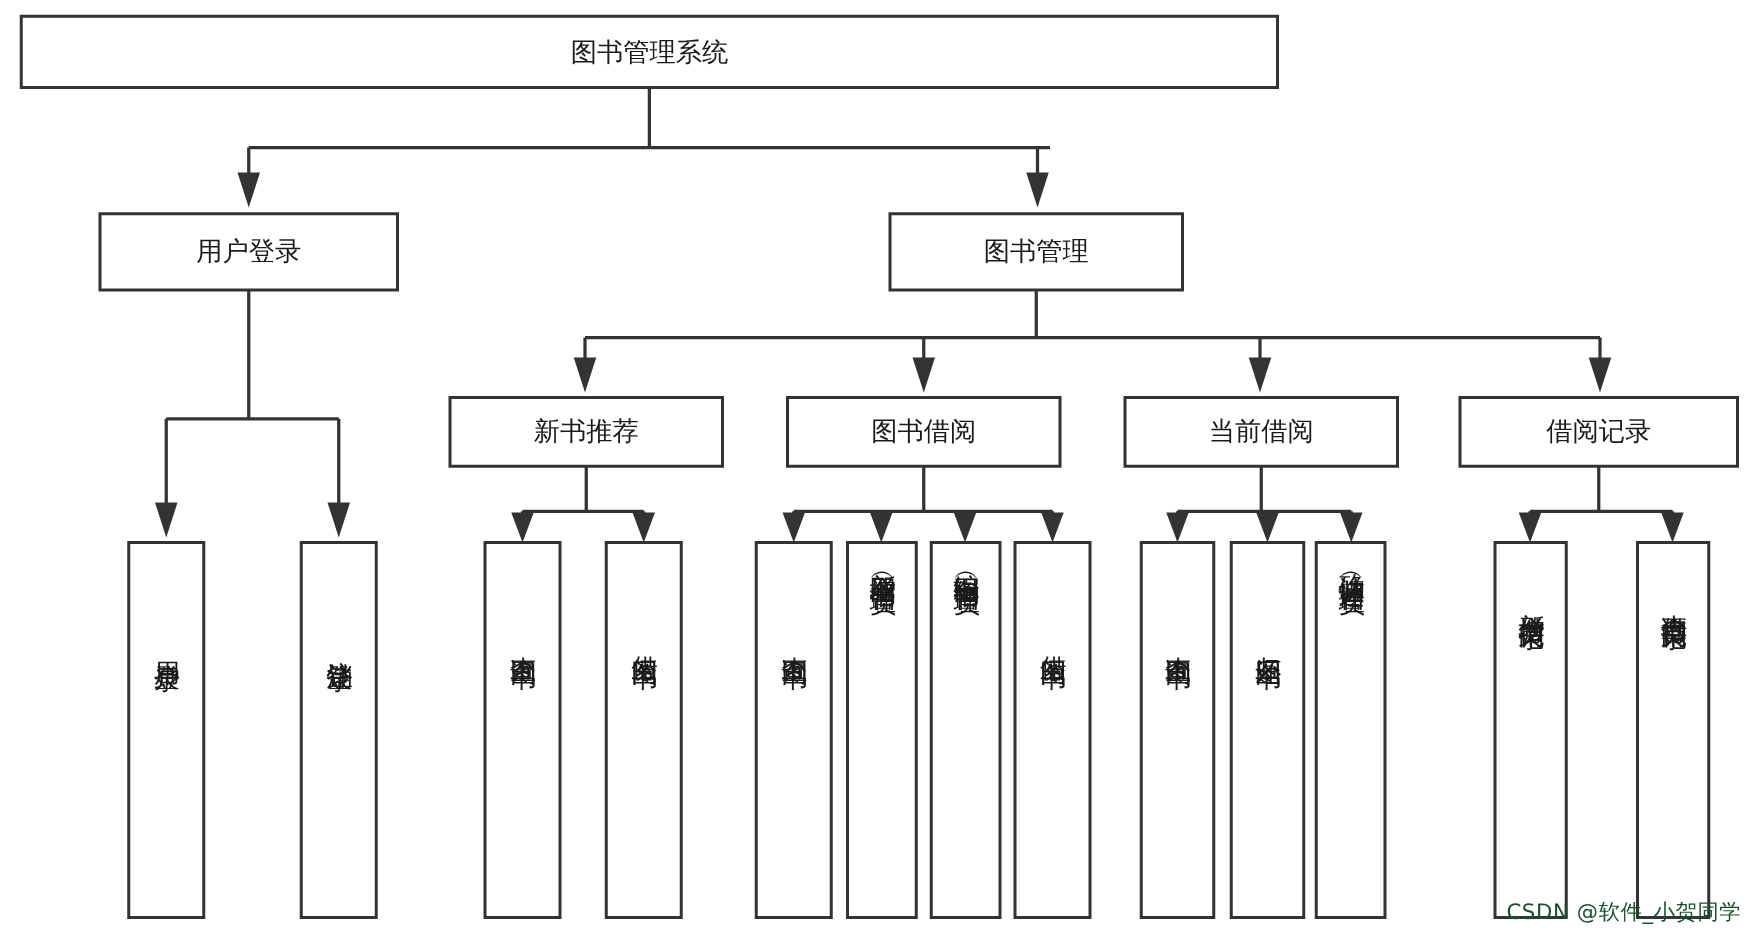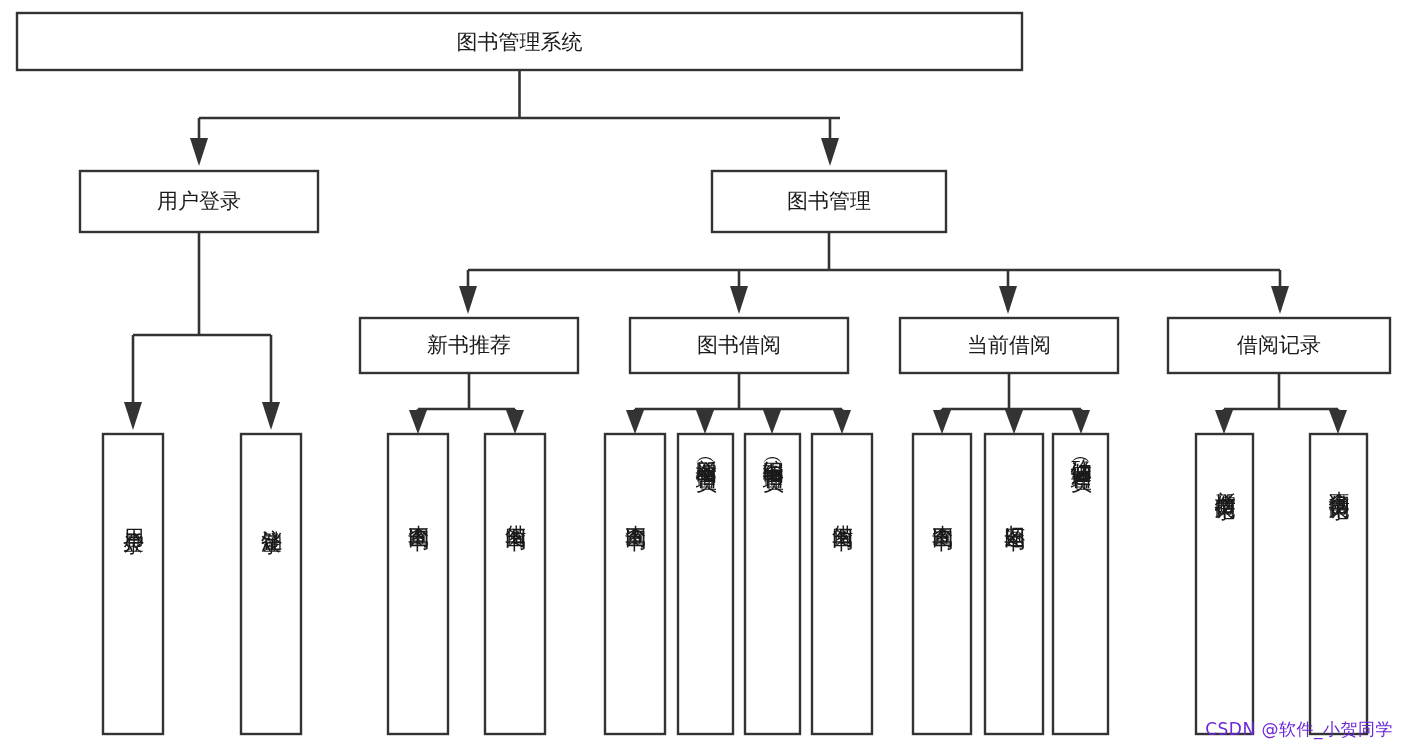--- a/index.html
+++ b/index.html
@@ -66,21 +66,21 @@
     color: #1a1a1a;
     white-space: nowrap;
     text-align: left;
   }
   .watermark {
     position: absolute;
     right: 12px;
     bottom: 6px;
     font-family: "DejaVu Sans", "Liberation Sans", sans-serif;
     font-size: 17px;
-    color: #6d28d9;
+    color: #14532d;
     letter-spacing: 0.5px;
     white-space: nowrap;
   }
 </style>
 </head>
 <body>
 
 <div id="diagram-root">
 
   <svg id="tree-svg" viewBox="0 0 1405 747">

